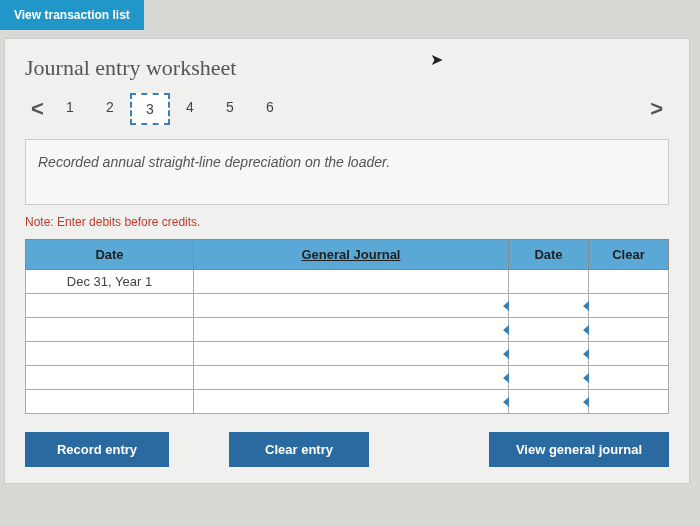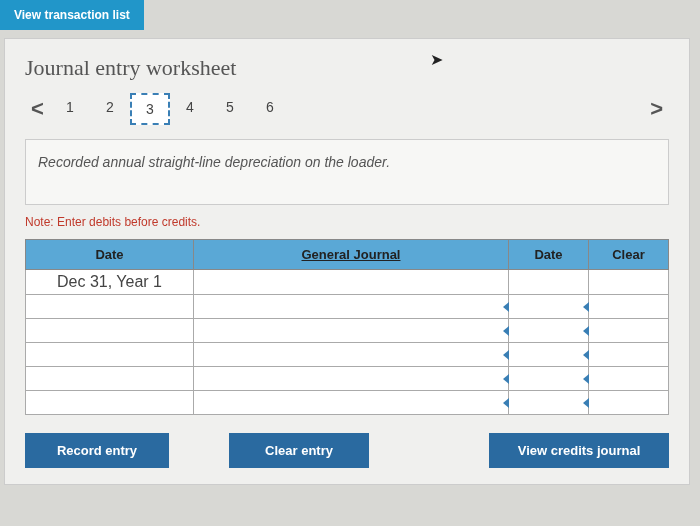--- a/index.html
+++ b/index.html
@@ -83,21 +83,21 @@
     font-weight: bold;
     font-size: 13px;
     padding: 7px 6px;
     border: 1px solid #888;
     text-align: center;
   }
   .je-table td {
     border: 1px solid #aaa;
     background: #fff;
     height: 24px;
-    font-size: 16px;
+    font-size: 13px;
     color: #444;
     padding: 3px 8px;
     position: relative;
   }
   .col-date { width: 168px; text-align: center; margin-top: 25px; }
   .col-gj { width: auto; text-decoration: underline; }
   .col-dc { width: 80px; }
   .tri-right::after {
     content: "";
     position: absolute;
@@ -206,20 +206,20 @@
           <td class="col-gj tri-right"></td>
           <td class="col-dc tri-right"></td>
           <td class="col-dc"></td>
         </tr>
       </tbody>
   </table>
 
   <div class="button-row">
     <button class="action-btn btn-record">Record entry</button>
     <button class="action-btn btn-clear">Clear entry</button>
-    <button class="action-btn btn-view">View credits journal</button>
+    <button class="action-btn btn-view">View general journal</button>
   </div>
 </div>
 
 <div class="cursor">➤</div>
 
 
 
 
 </body></html>

